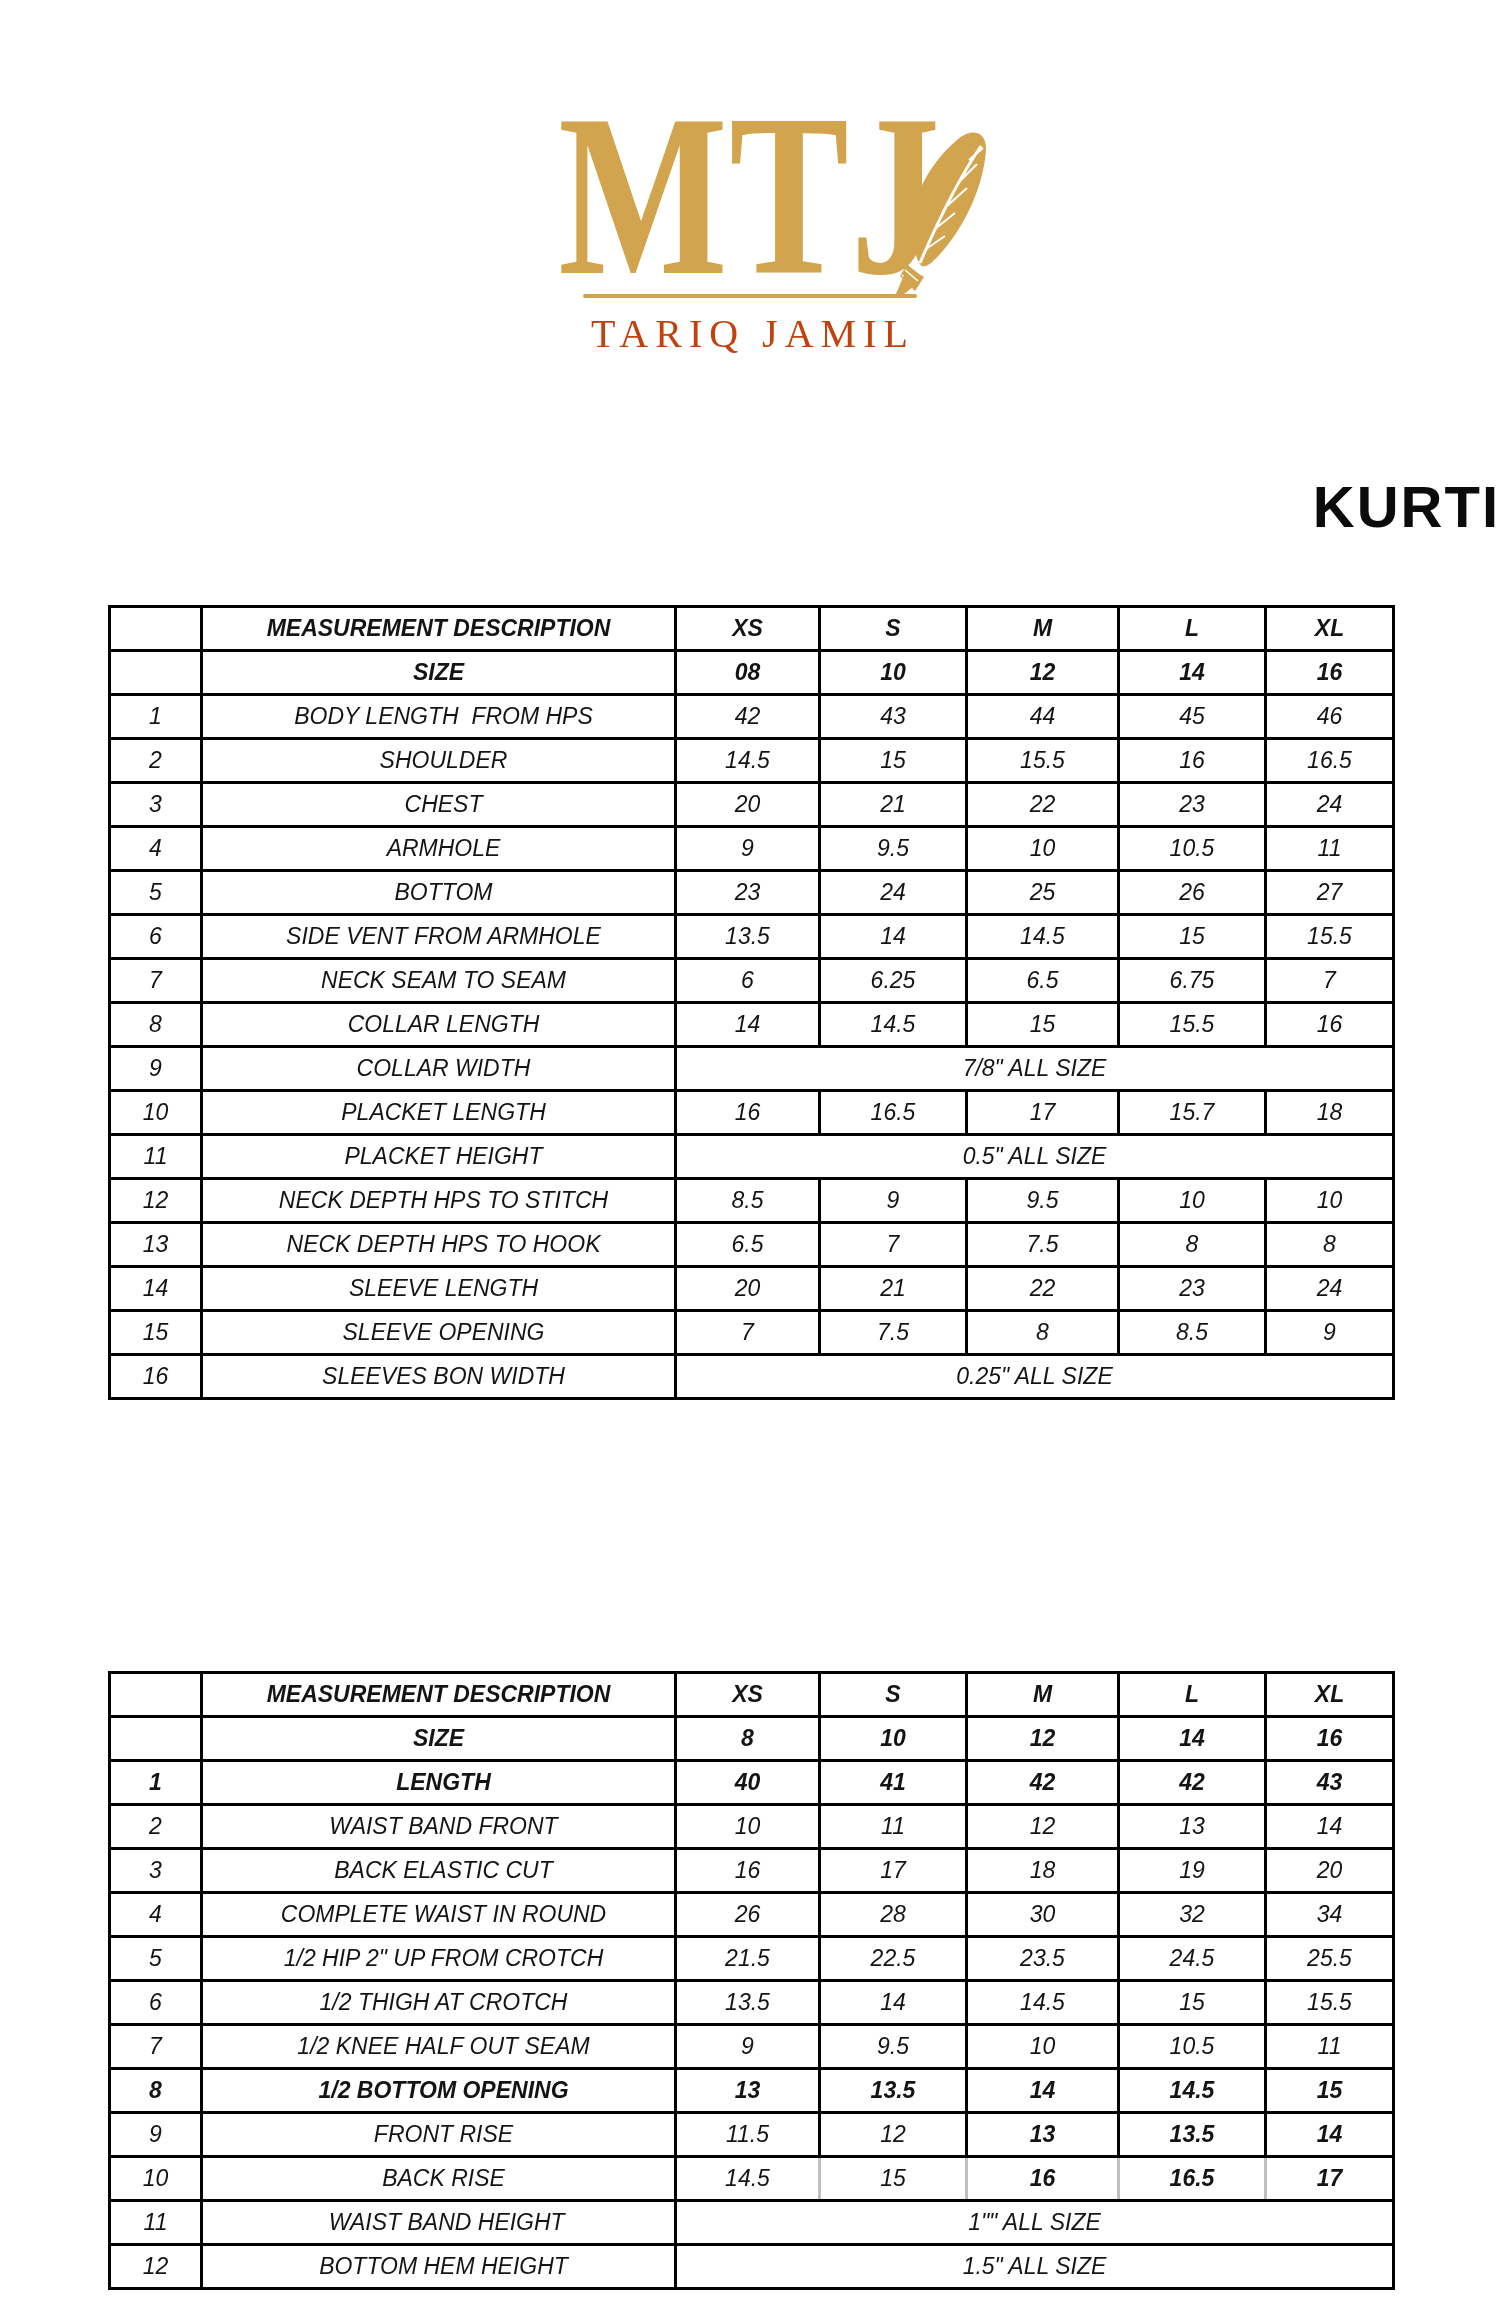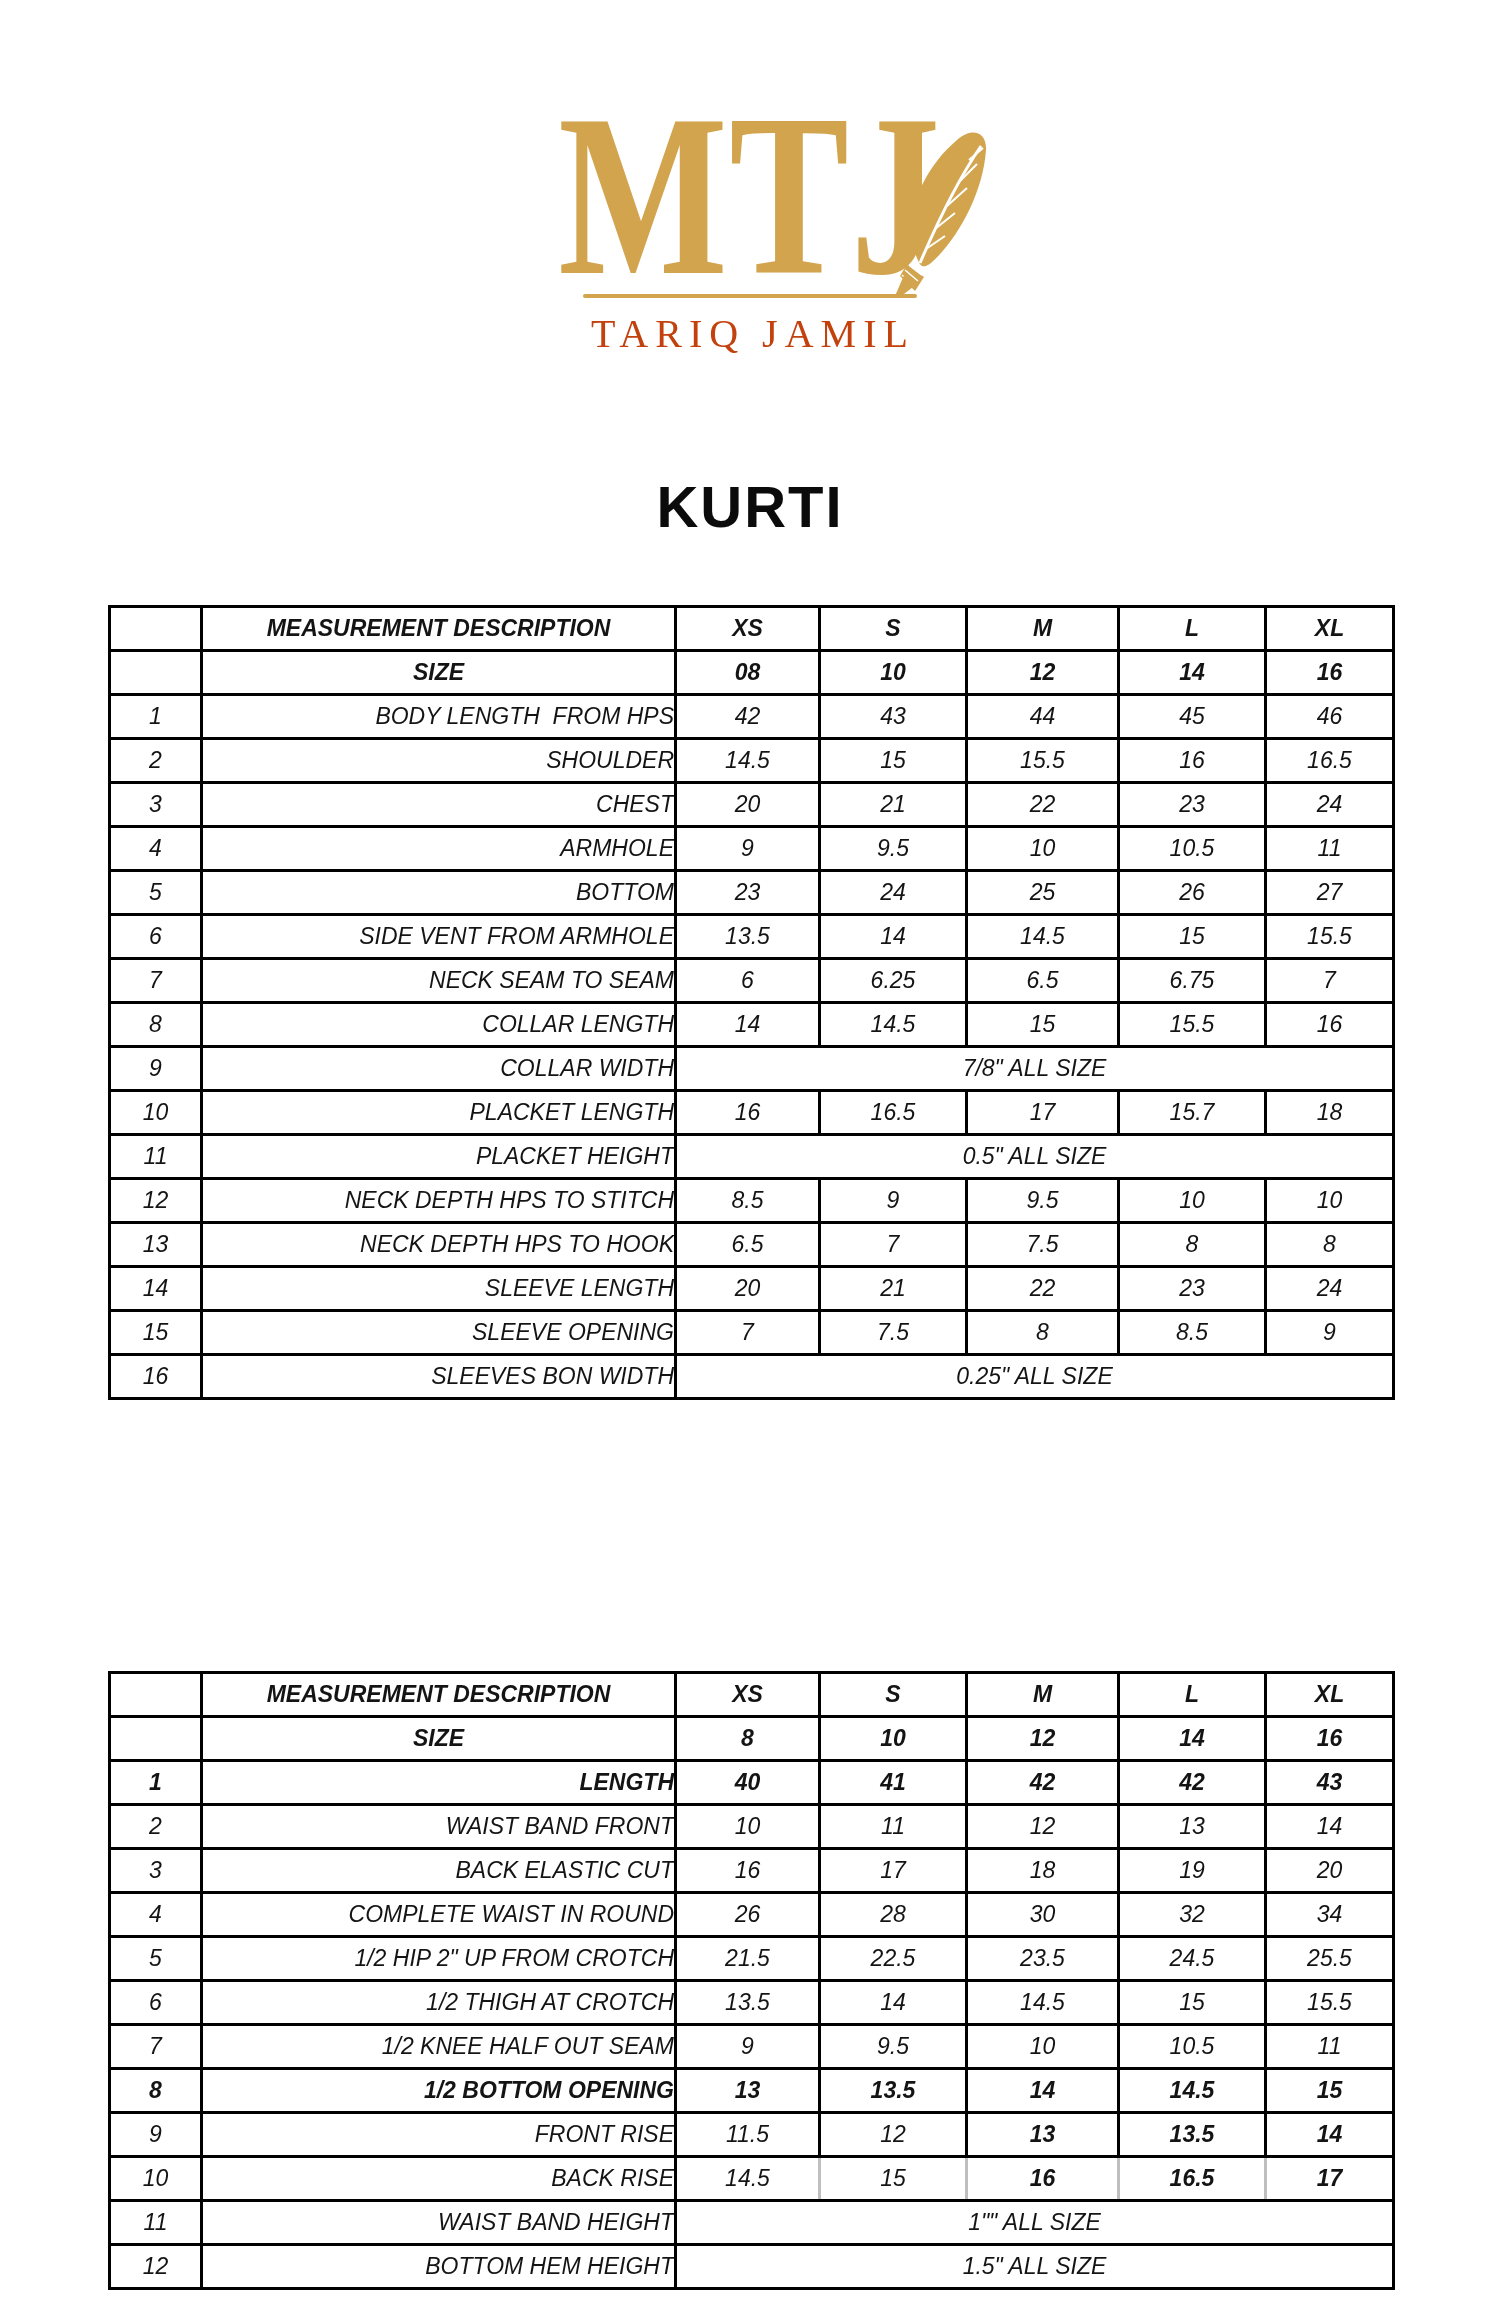--- a/index.html
+++ b/index.html
@@ -16,40 +16,40 @@
   .logo-underline{position:absolute;top:294px;left:583px;width:334px;height:4px;border-radius:2px;}
   .feather{position:absolute;top:116px;left:893px;}
   .wordmark{
     position:absolute;top:310px;left:6px;right:0;text-align:center;
     font-family:"Liberation Serif","DejaVu Serif",serif;
     font-size:40px;letter-spacing:7px;line-height:1.2;
   }
 
   
   .section-title{
-    position:absolute;left:0;right:0;margin:0;text-align:center;
+    position:absolute;left:0;right:0;margin:0;text-align:right;
     font-size:58px;font-weight:bold;letter-spacing:2px;line-height:1;color:#0b0b0b;
   }
   #title-kurti{top:478px;}
   #title-bootcut{top:1536px;}
 
   
   table.tbl{
     position:absolute;left:108px;width:1284px;
     border-collapse:collapse;table-layout:fixed;background:#fff;font-style:italic;
   }
   #tbl-kurti{top:605px;}
   #tbl-bootcut{top:1671px;}
   .tbl th,.tbl td{
     border:3px solid #000;height:41px;padding:0;
     font-size:23px;line-height:1.05;text-align:center;vertical-align:middle;
     color:#141414;overflow:hidden;
   }
   .tbl th{font-weight:bold;}
-  .tbl td.label{text-align:right;padding-left:10px;white-space:pre;}
+  .tbl td.label{text-align:center;padding-left:10px;white-space:pre;}
   .tbl tr.bold-row td{font-weight:bold;}
   .tbl td.bold{font-weight:bold;}
   
   .tbl td.gsep-r{border-right-color:#bfbfbf;}
   .tbl td.gsep-lr{border-left-color:#bfbfbf;border-right-color:#bfbfbf;}
   .tbl td.gsep-l{border-left-color:#bfbfbf;}
 </style>
 </head>
 <body>
 

